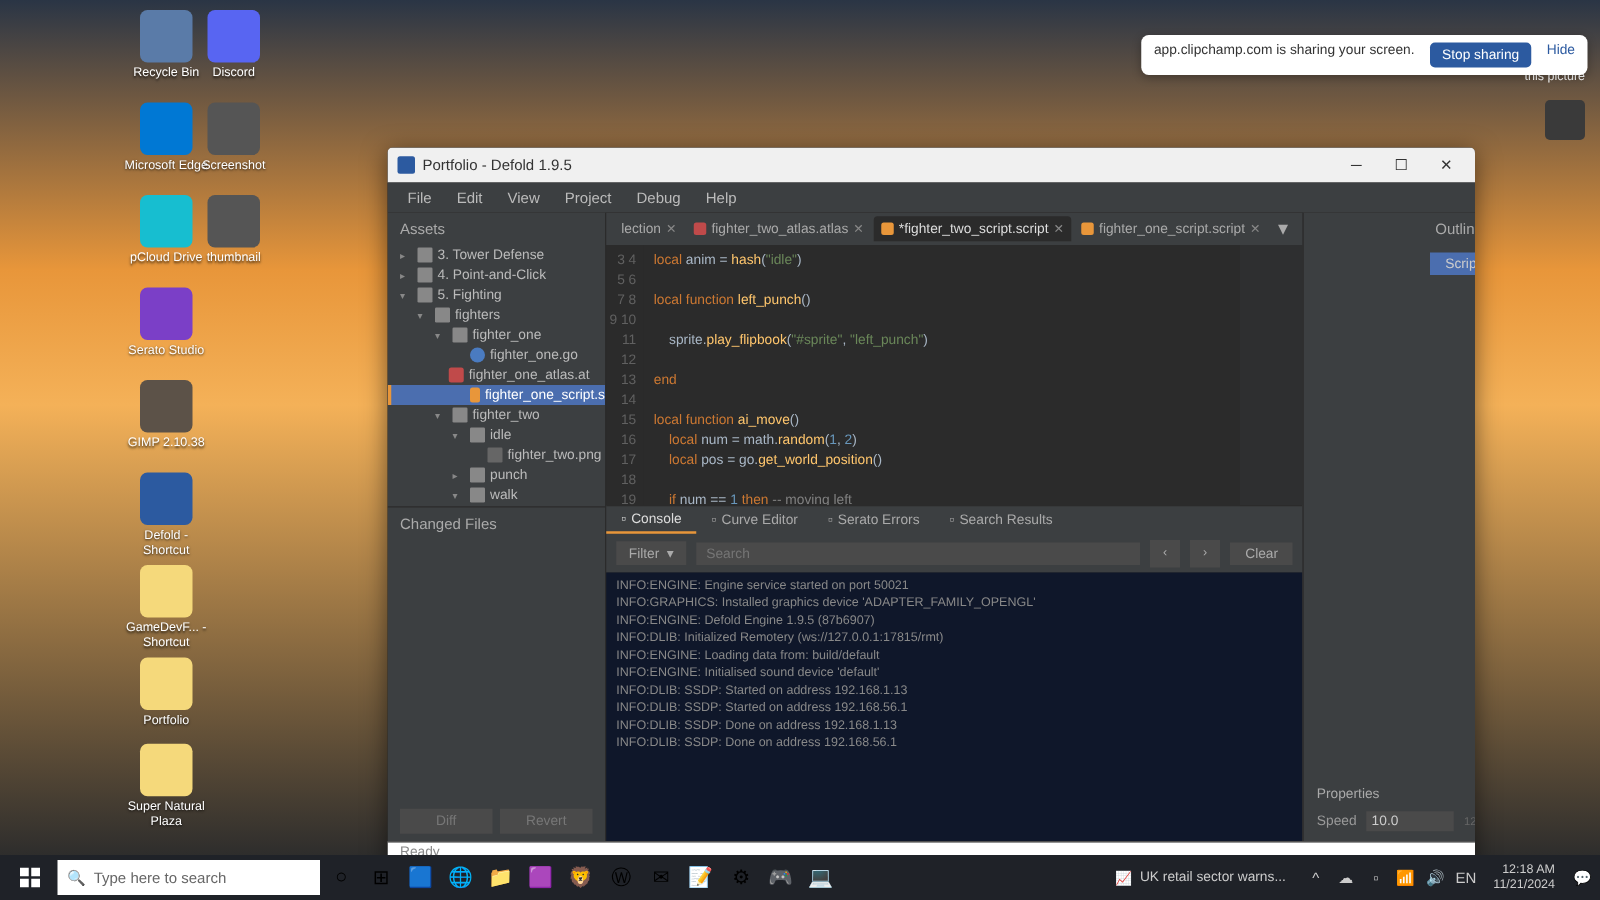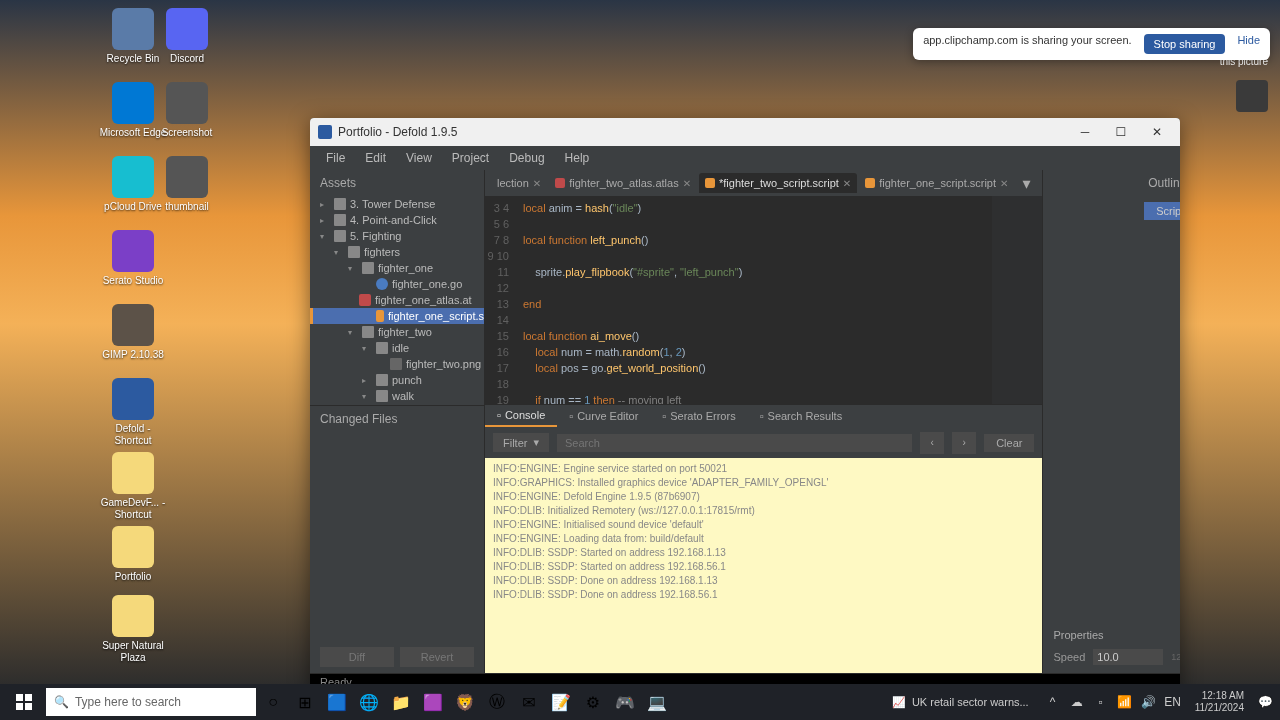--- a/index.html
+++ b/index.html
@@ -80,33 +80,33 @@
 .bottom-tabs { height: 24px; display: flex; align-items: center; background: #3c3f41; border-top: 1px solid #2b2b2b; }
 .btab { padding: 4px 12px; font-size: 11px; color: #aaa; cursor: pointer; display: flex; align-items: center; gap: 4px; }
 .btab.active { color: #ddd; border-bottom: 2px solid #e8963a; }
 
 .console-controls { height: 30px; display: flex; align-items: center; gap: 8px; padding: 0 8px; background: #3c3f41; }
 .filter-btn { background: #4a4a4a; color: #aaa; padding: 3px 10px; font-size: 11px; display: flex; align-items: center; gap: 6px; cursor: pointer; }
 .search-box { flex: 1; background: #4a4a4a; color: #888; padding: 3px 8px; font-size: 11px; border: none; }
 .nav-btn { width: 24px; height: 22px; background: #4a4a4a; color: #aaa; display: flex; align-items: center; justify-content: center; cursor: pointer; font-size: 10px; }
 .clear-btn { background: #4a4a4a; color: #aaa; padding: 3px 12px; font-size: 11px; cursor: pointer; }
 
-.console-output { flex: 1; padding: 4px 8px; font-family: Consolas, monospace; font-size: 10px; color: #888; line-height: 14px; overflow: hidden; background: #fef9c3; }
+.console-output { flex: 1; padding: 4px 8px; font-family: Consolas, monospace; font-size: 10px; color: #888; line-height: 14px; overflow: hidden; background: #0f172a; }
 .console-output div { white-space: pre; }
 
 .right-panel { width: 200px; background: #3c3f41; border-left: 1px solid #2b2b2b; display: flex; flex-direction: column; align-items: flex-end; }
 .outline-body { padding: 6px; }
 .outline-item { display: flex; align-items: center; gap: 6px; padding: 3px 6px; font-size: 11px; color: #ccc; background: #4b6eaf; cursor: pointer; }
 .properties { padding: 8px 10px; font-size: 11px; color: #aaa; }
 .prop-row { display: flex; align-items: center; margin-top: 8px; gap: 8px; }
 .prop-row label { flex: 1; color: #999; }
 .prop-row input { width: 70px; background: #4a4a4a; border: none; color: #ccc; padding: 2px 4px; font-size: 11px; }
 .prop-row .badge { font-size: 9px; color: #666; }
 
-.statusbar { height: 20px; background: #000000; color: #888; font-size: 11px; padding: 2px 10px; border-top: 1px solid #2b2b2b; }
+.statusbar { height: 20px; background: #ffffff; color: #888; font-size: 11px; padding: 2px 10px; border-top: 1px solid #2b2b2b; }
 
 .taskbar { position: absolute; bottom: 0; left: 0; right: 0; height: 36px; background: #1f2228; display: flex; align-items: center; padding: 0 4px; gap: 2px; }
 .start-btn { width: 40px; height: 100%; display: flex; align-items: center; justify-content: center; cursor: pointer; }
 .start-btn svg { fill: #fff; }
 .search-task { flex: 0 0 210px; height: 28px; background: #fff; display: flex; align-items: center; padding: 0 8px; gap: 6px; font-size: 12px; color: #666; }
 .task-icon { width: 30px; height: 100%; display: flex; align-items: center; justify-content: center; cursor: pointer; font-size: 16px; }
 .tray { margin-left: auto; display: flex; align-items: center; height: 100%; gap: 4px; }
 .news { display: flex; align-items: center; gap: 6px; color: #ccc; font-size: 11px; padding: 0 10px; cursor: pointer; }
 .tray-icon { width: 20px; color: #ccc; font-size: 12px; text-align: center; cursor: pointer; }
 .clock { color: #ccc; font-size: 10px; text-align: right; line-height: 1.2; padding: 0 8px; cursor: pointer; }
@@ -358,22 +358,22 @@
           <div class="nav-btn">‹</div>
           <div class="nav-btn">›</div>
           <div class="clear-btn">Clear</div>
         </div>
 
         <div class="console-output" id="console-output">
             <div>INFO:ENGINE: Engine service started on port 50021</div>
             <div>INFO:GRAPHICS: Installed graphics device 'ADAPTER_FAMILY_OPENGL'</div>
             <div>INFO:ENGINE: Defold Engine 1.9.5 (87b6907)</div>
             <div>INFO:DLIB: Initialized Remotery (ws://127.0.0.1:17815/rmt)</div>
+            <div>INFO:ENGINE: Loading data from: build/default</div>
             <div>INFO:ENGINE: Initialised sound device 'default'</div>
-            <div>INFO:ENGINE: Loading data from: build/default</div>
             <div>INFO:DLIB: SSDP: Started on address 192.168.1.13</div>
             <div>INFO:DLIB: SSDP: Started on address 192.168.56.1</div>
             <div>INFO:DLIB: SSDP: Done on address 192.168.1.13</div>
             <div>INFO:DLIB: SSDP: Done on address 192.168.56.1</div>
           </div>
       </div>
 
       <div class="right-panel">
         <div class="panel-header">Outline</div>
         <div class="outline-body">

